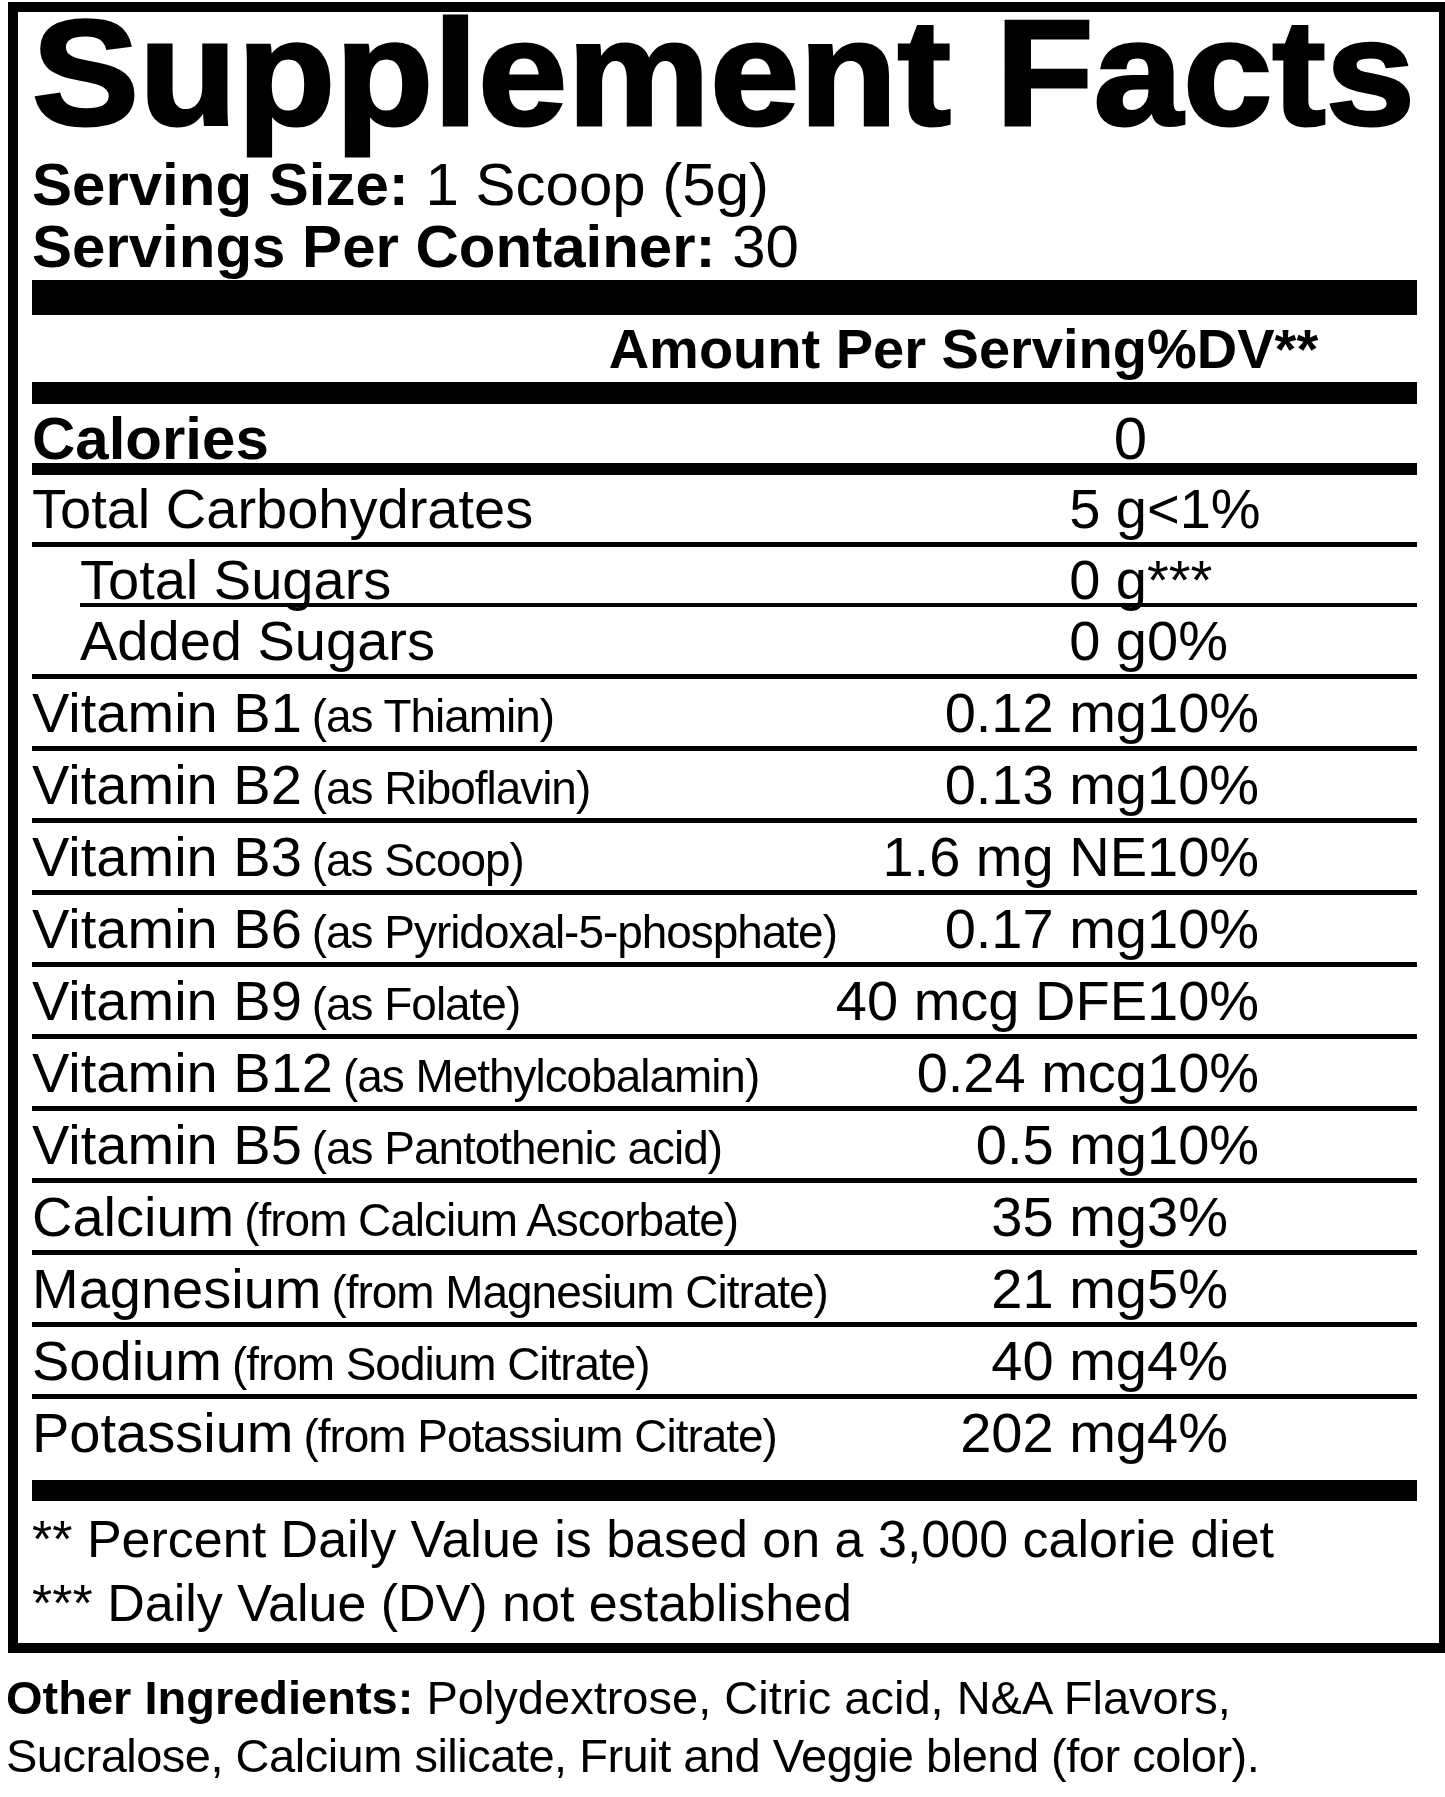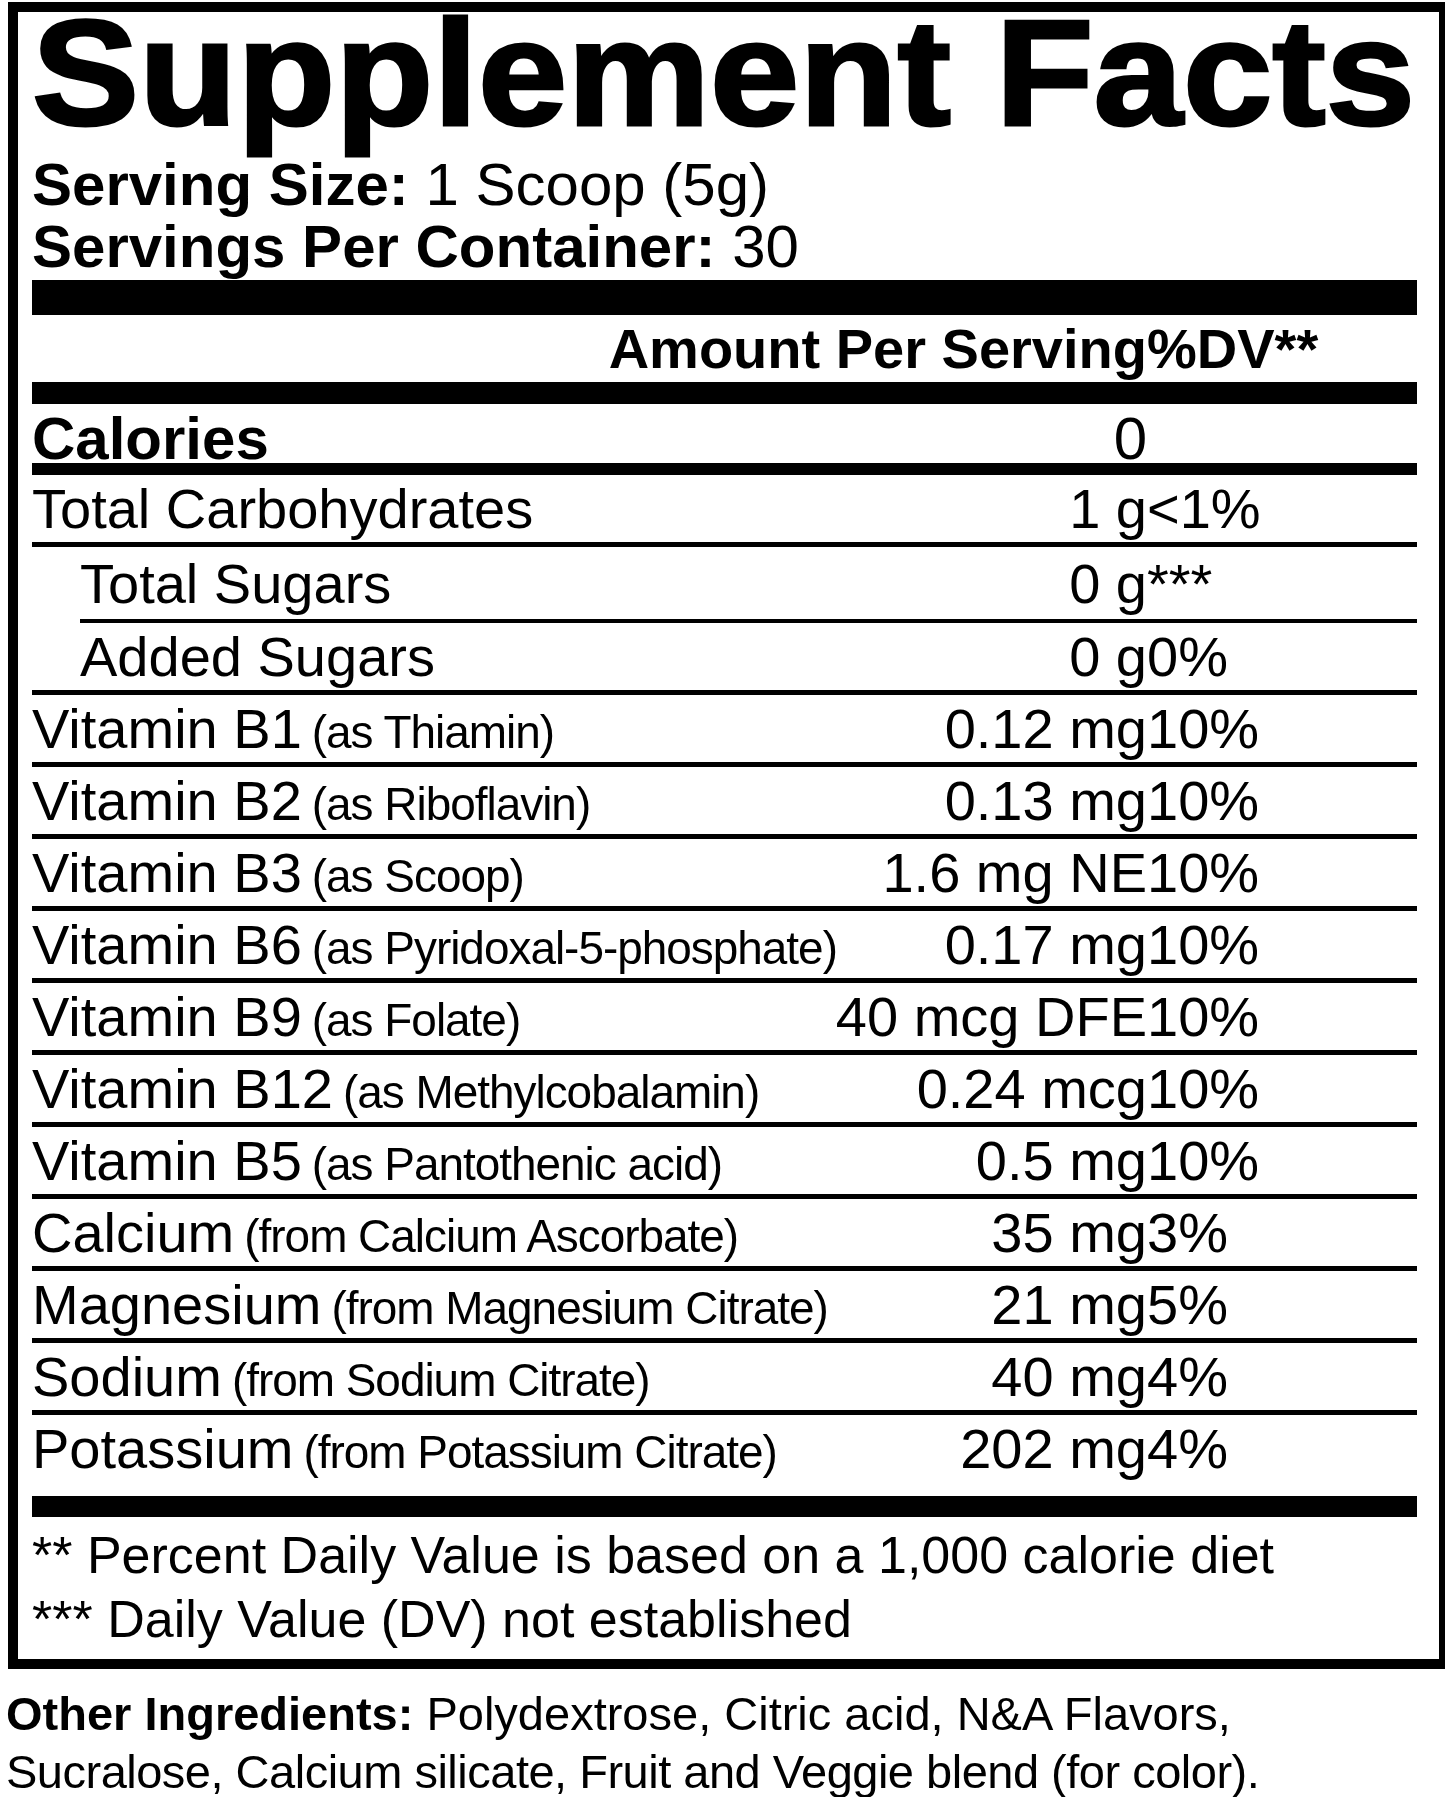--- a/index.html
+++ b/index.html
@@ -36,21 +36,21 @@
   }
   .row .amt{text-align:right;white-space:nowrap;}
   .row .dv{text-align:left;white-space:nowrap;}
   .row .n{white-space:nowrap;overflow:hidden;}
   .paren{font-size:0.82em;letter-spacing:-1px;margin-left:10px;}
   .header-row{border-bottom:none;font-weight:bold;height:67px;}
   .calories-row{border-bottom:none;height:59px;font-size:60px;}
   .calories-row .n{font-weight:bold;}
   .divider-heavy{height:12px;background:#000;}
   .row.sub .n{padding-left:48px;}
-  .row.ts{border-bottom:none;height:72px;}
+  .row.ts{border-bottom:none;height:56px;}
   .subline{height:4px;background:#000;margin-left:48px;}
   .row.last{border-bottom:none;}
   .footnotes{
     font-size:52px;line-height:64px;
     padding:6px 0 8px 0;white-space:nowrap;
   }
   .ingredients{
     margin:16px 0 0 6px;
     font-size:47px;line-height:58px;white-space:nowrap;
   }
@@ -88,21 +88,21 @@
   <div class="row calories-row">
     <span class="n">Calories</span>
     <span class="amt">0</span>
     <span class="dv"></span>
   </div>
 
   <div class="divider-heavy"></div>
 
   <div class="row">
     <span class="n"><span>Total Carbohydrates</span><span class="paren"></span></span>
-    <span class="amt">1 g</span>
+    <span class="amt">5 g</span>
     <span class="dv">&lt;1%</span>
   </div>
 
   <div class="row sub ts">
     <span class="n"><span>Total Sugars</span></span>
     <span class="amt">0 g</span>
     <span class="dv">***</span>
   </div>
   <div class="subline"></div>
 
@@ -174,21 +174,21 @@
 
   <div class="row last">
     <span class="n"><span>Potassium</span><span class="paren">(from Potassium Citrate)</span></span>
     <span class="amt">202 mg</span>
     <span class="dv">4%</span>
   </div>
 
   <div class="bar bar-bottom"></div>
 
   <div class="footnotes">
-    <div>** Percent Daily Value is based on a 1,000 calorie diet</div>
+    <div>** Percent Daily Value is based on a 3,000 calorie diet</div>
     <div>*** Daily Value (DV) not established</div>
   </div>
 
 </div>
 
 <div class="ingredients">
   <div>
     <span class="lbl">Other Ingredients:</span>
     <span>Polydextrose, Citric acid, N&amp;A Flavors,</span>
   </div>

